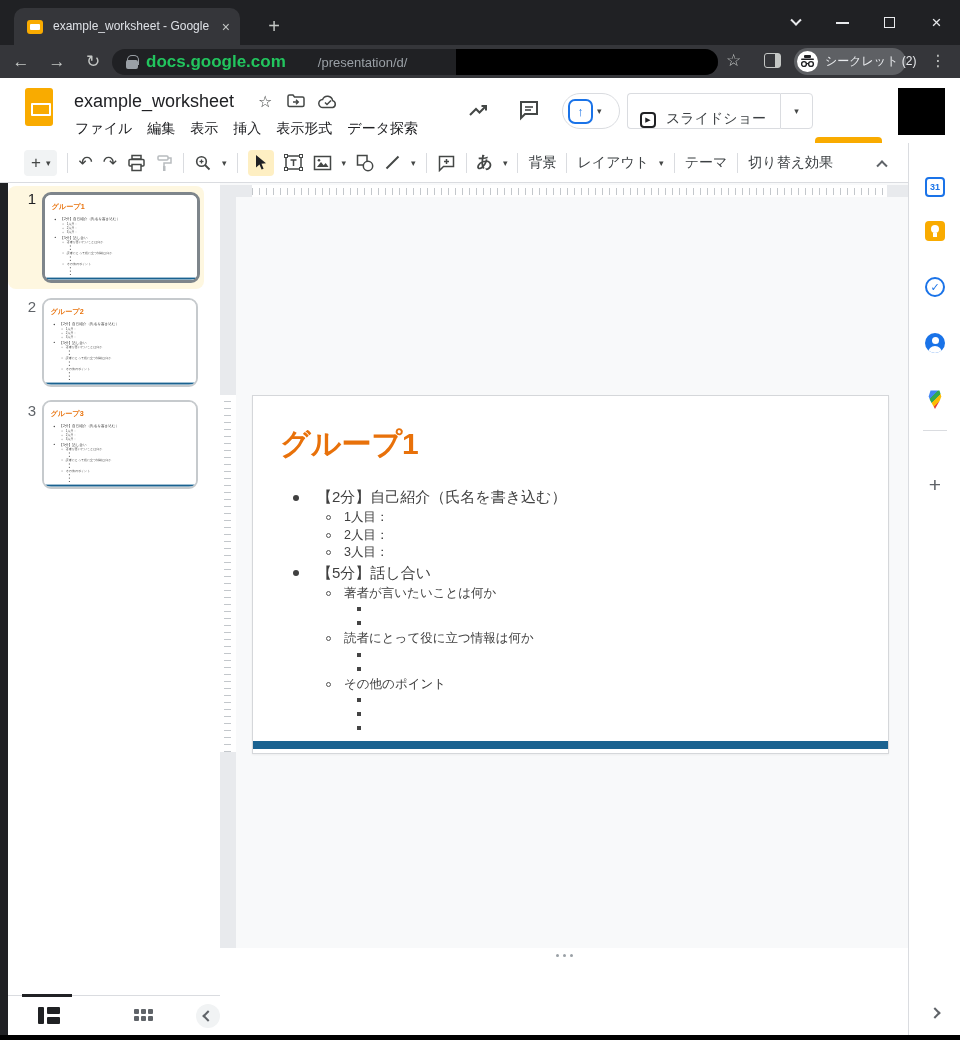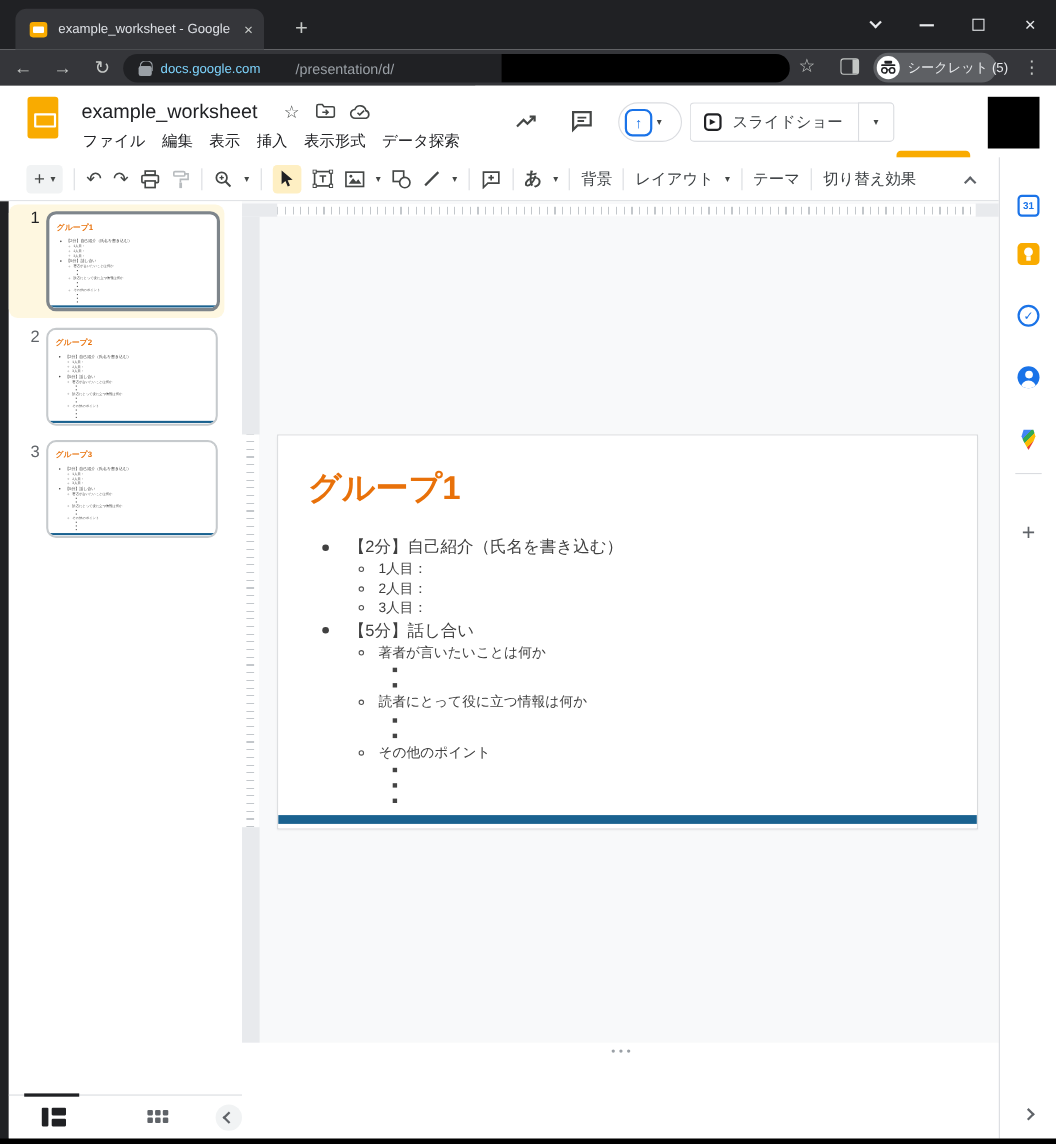--- a/index.html
+++ b/index.html
@@ -22,21 +22,21 @@
   .min-glyph { width:13px; border-top:2px solid #E8EAED; }
   .max-glyph { width:11px; height:11px; border:1.5px solid #E8EAED; }
   .close-glyph { font-size:17px; line-height:17px; }
 
   .urlrow { position:absolute; left:0; top:45px; width:960px; height:33px; background:#35363A; display:flex; align-items:center; }
   .nav-ic { width:30px; height:26px; display:flex; align-items:center; justify-content:center; color:#C4C7C5; font-size:17px; margin-left:6px; }
   .urlpill { position:absolute; left:112px; top:4px; width:606px; height:26px; background:#202124; border-radius:13px; display:flex; align-items:center; padding-left:14px; overflow:hidden; }
   .lock-ic { width:12px; height:14px; position:relative; margin-right:8px; flex:0 0 auto; }
   .lock-ic::before { content:""; position:absolute; left:1px; top:0; width:10px; height:9px; border:1.5px solid #9AA0A6; border-bottom:none; border-radius:5px 5px 0 0; }
   .lock-ic::after { content:""; position:absolute; left:0; top:5px; width:12px; height:9px; background:#9AA0A6; border-radius:2px; }
-  .url-host { color:#7dd3fc; font-size:12px; font-weight:400; white-space:nowrap; }
+  .url-host { color:#22c55e; font-size:17px; font-weight:700; white-space:nowrap; }
   .url-path { color:#9AA0A6; font-size:13px; white-space:nowrap;margin-left:32px; }
   .url-redacted { position:absolute; right:0; top:0; width:262px; height:26px; background:#000; }
   .url-star { position:absolute; left:726px; top:5px; color:#C4C7C5; font-size:17px; }
   .sidepanel-ic { position:absolute; left:764px; top:8px; width:17px; height:15px; border:1.7px solid #C4C7C5; border-radius:3px; }
   .sidepanel-ic::after { content:""; position:absolute; right:0; top:0; width:5px; height:100%; background:#C4C7C5; }
   .incog-pill { position:absolute; left:794px; top:3px; width:112px; height:27px; background:#5E6064; border-radius:14px; display:flex; align-items:center; padding-left:3px; }
   .incog-circle { width:21px; height:21px; border-radius:50%; background:#fff; position:relative; flex:0 0 auto; }
   .incog-circle svg { position:absolute; left:3px; top:4px; }
   .incog-label { color:#E8EAED; font-size:12px; margin-left:7px; white-space:nowrap; }
   .more-ic { position:absolute; right:12px; top:6px; color:#C4C7C5; font-size:16px; letter-spacing:0; width:20px; text-align:center; }
@@ -50,21 +50,21 @@
   .hdr-svg { position:absolute; top:15px; color:#444746; }
   .menubar { position:absolute; left:75px; top:42px; display:flex; gap:15px; }
   .menu-item { font-size:14px; color:#202124; white-space:nowrap; }
   .hdr-right-cover { position:absolute; left:432px; top:0; width:528px; height:65px; background:#fff; }
   .act-ic { position:absolute; top:20px; color:#444746; }
   .present-pill { position:absolute; left:562px; top:15px; width:58px; height:36px; border:1px solid #DADCE0; border-radius:18px; background:#fff; display:flex; align-items:center; }
   .present-box { width:25px; height:25px; border:2px solid #1A73E8; border-radius:7px; margin-left:5px; display:flex; align-items:center; justify-content:center; color:#1A73E8; font-size:13px; font-weight:700; }
   .caret { font-size:9px; color:#444746; }
   .present-pill .caret { margin-left:4px; }
   .slideshow-group { position:absolute; left:627px; top:15px; height:36px; display:flex; }
-  .slideshow-main { height:36px; border:1px solid #DADCE0; border-right:none; border-radius:4px 0 0 4px; background:#fff; display:flex; align-items:center; padding:0 14px 0 12px; }
+  .slideshow-main { height:36px; border:1px solid #DADCE0; border-right:none; border-radius:4px 0 0 4px; background:#fff; display:flex; align-items:flex-end; padding:0 14px 0 12px; }
   .playbox { width:16px; height:16px; border:2px solid #202124; border-radius:4px; display:flex; align-items:center; justify-content:center; font-size:7px; color:#202124; margin-right:10px; }
   .slideshow-label { font-size:14px; color:#3C4043; white-space:nowrap; }
   .slideshow-caret { width:33px; height:36px; border:1px solid #DADCE0; border-radius:0 4px 4px 0; background:#fff; display:flex; align-items:center; justify-content:center; }
   .share-btn { position:absolute; left:815px; top:15px; width:67px; height:36px; background:#F9AB00; border-radius:4px; display:flex; align-items:center; justify-content:center; gap:7px;margin-top:44px; }
   .share-label { font-size:14px; color:#202124; }
   .avatar-redacted { position:absolute; left:898px; top:10px; width:47px; height:47px; background:#000; }
 
   
   .toolbar { position:absolute; left:0; top:143px; width:908px; height:40px; background:#fff; border-bottom:1px solid #DADCE0; display:flex; align-items:center; padding-left:24px; gap:10px; }
   .tb-div { width:1px; height:20px; background:#DADCE0; flex:0 0 auto; }
@@ -190,21 +190,21 @@
     <div class="incog-pill">
       <span class="incog-circle">
         <svg width="15" height="13" viewBox="0 0 15 13">
             <rect x="4" y="0" width="7" height="3" rx="1" fill="#202124"></rect>
             <rect x="1" y="3.5" width="13" height="1.6" rx="0.8" fill="#202124"></rect>
             <circle cx="4" cy="9" r="2.4" fill="none" stroke="#202124" stroke-width="1.4"></circle>
             <circle cx="11" cy="9" r="2.4" fill="none" stroke="#202124" stroke-width="1.4"></circle>
             <line x1="6.4" y1="8.6" x2="8.6" y2="8.6" stroke="#202124" stroke-width="1.2"></line>
           </svg>
       </span>
-      <span class="incog-label">シークレット (5)</span>
+      <span class="incog-label">シークレット (2)</span>
     </div>
     <span class="more-ic">⋮</span>
   </div>
 
   <div class="appheader">
     <div class="slides-logo"></div>
     <div class="doc-title">example_worksheet</div>
     <span class="hdr-star">☆</span>
     <span class="hdr-svg" style="left:287px;">
       <svg width="18" height="16" viewBox="0 0 18 16">

